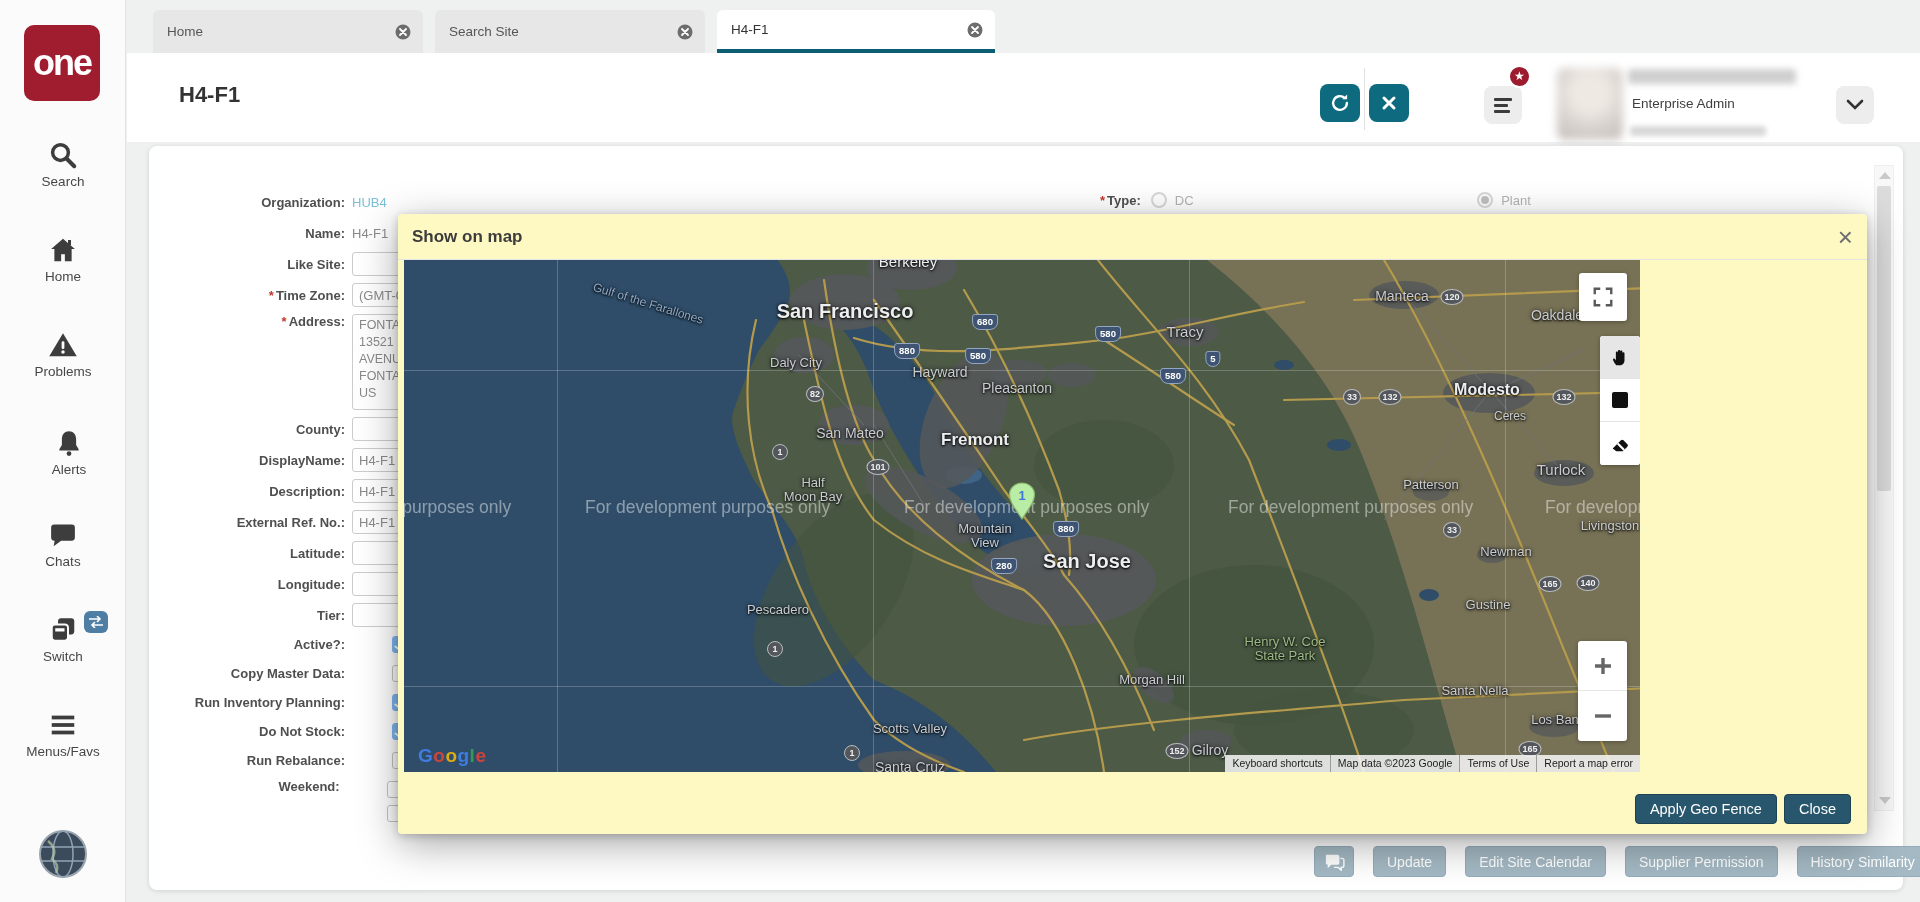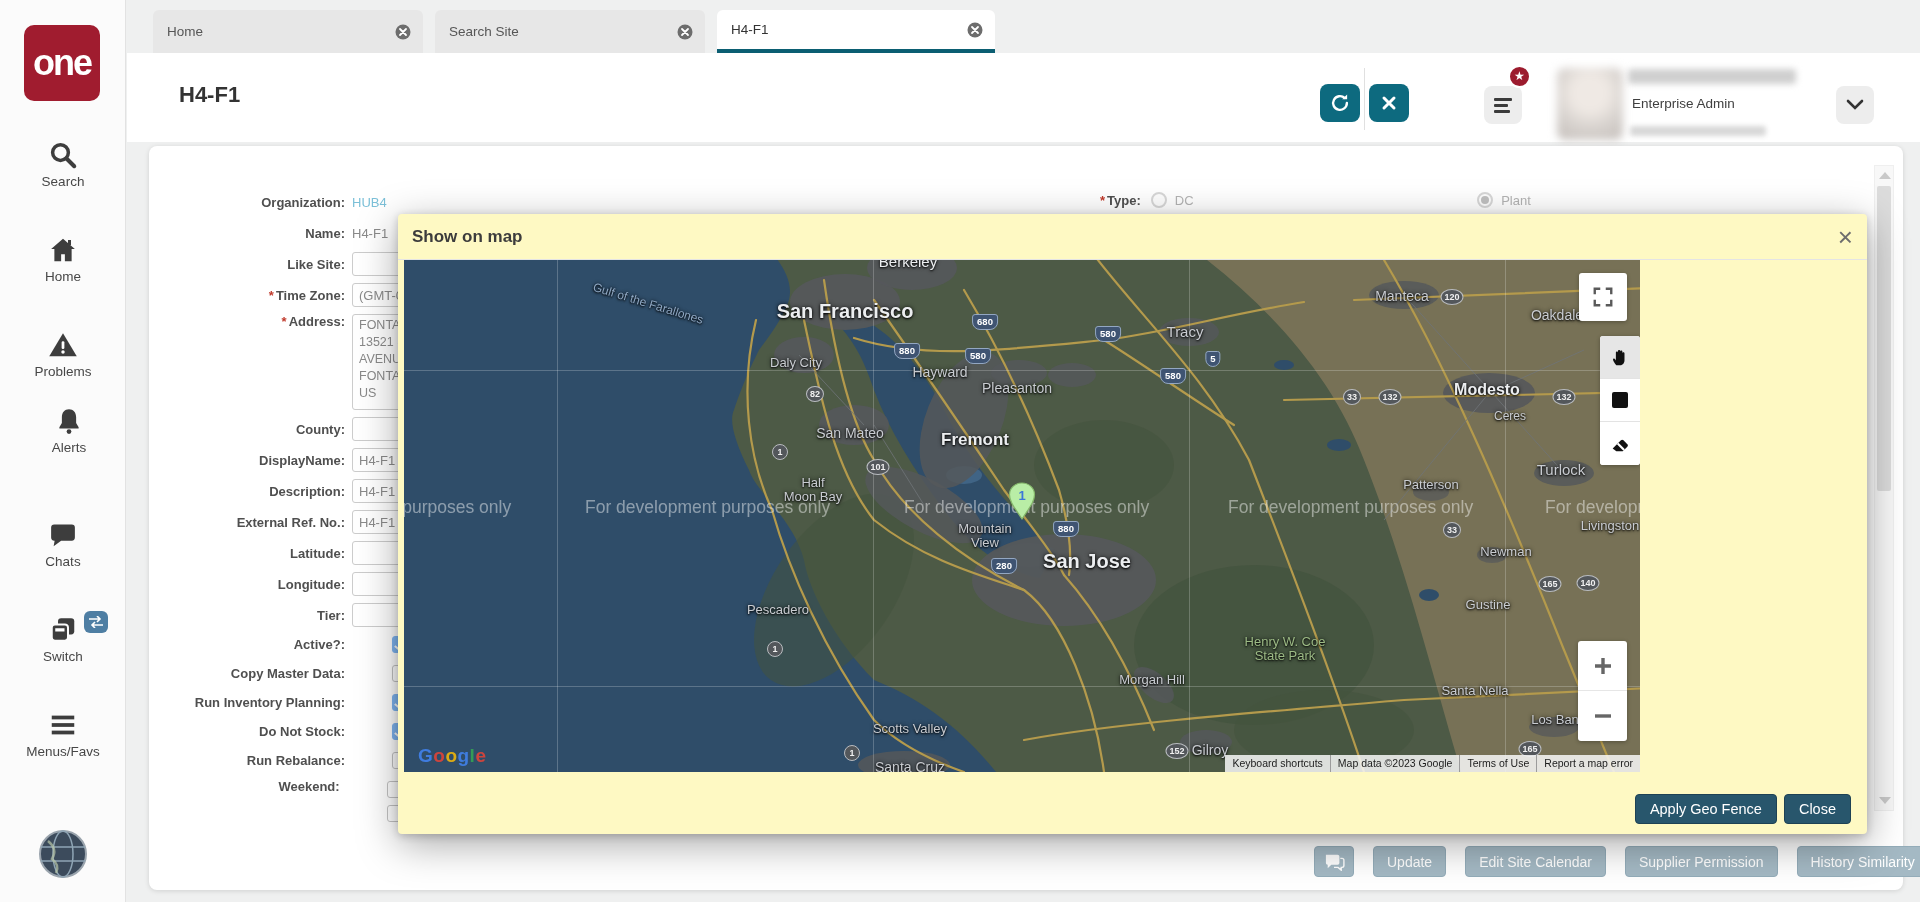--- a/index.html
+++ b/index.html
@@ -121,21 +121,21 @@
           </svg></span><span>Search</span></div>
       <div class="side-item" style="top: 227px;"><span class="ic"><svg width="30" height="30" viewBox="0 0 24 24">
             <path d="M12 3 2.5 11.2 h2.6 V21 h5.4 v-5.6 h3 V21 h5.4 v-9.8 h2.6 Z" fill="#3d3d3d"></path>
             <rect x="16" y="4" width="2.4" height="4" fill="#3d3d3d"></rect>
           </svg></span><span>Home</span></div>
       <div class="side-item" style="top: 322px;"><span class="ic"><svg width="30" height="30" viewBox="0 0 24 24">
             <path d="M12 2.6 23 21 H1 Z" fill="#3d3d3d"></path>
             <rect x="10.9" y="9" width="2.2" height="6.2" rx="1" fill="#fff"></rect>
             <circle cx="12" cy="17.6" r="1.4" fill="#fff"></circle>
           </svg></span><span>Problems</span></div>
-      <div class="side-item" style="top: 398px; padding-left: 12px;"><span class="ic"><svg width="30" height="30" viewBox="0 0 24 24">
+      <div class="side-item" style="top: 420px; padding-left: 12px;"><span class="ic"><svg width="30" height="30" viewBox="0 0 24 24">
             <path d="M12 2.6 c-3.5 0-5.7 2.6-5.7 6.2 v4.8 L4.3 17 v.9 h15.4 V17 l-2-3.4 V8.8 c0-3.6-2.2-6.2-5.7-6.2 z" fill="#3d3d3d"></path>
             <circle cx="12" cy="20.4" r="1.9" fill="#3d3d3d"></circle>
           </svg></span><span>Alerts</span></div>
       <div class="side-item" style="top: 512px;"><span class="ic"><svg width="30" height="30" viewBox="0 0 24 24">
             <path d="M5 3.5 h14 a2.5 2.5 0 0 1 2.5 2.5 v8 a2.5 2.5 0 0 1-2.5 2.5 H10.5 L4.5 21 l.8-4.5 H5 a2.5 2.5 0 0 1-2.5-2.5 v-8 A2.5 2.5 0 0 1 5 3.5 z" fill="#3d3d3d"></path>
           </svg></span><span>Chats</span></div>
       <div class="side-item" style="top: 607px;"><span class="ic"><svg width="30" height="30" viewBox="0 0 24 24">
             <rect x="8" y="2.5" width="13" height="13" rx="2.5" fill="#3d3d3d"></rect>
             <rect x="3" y="7.5" width="13" height="13" rx="2.5" fill="#3d3d3d" stroke="#fbfbfb" stroke-width="1.6"></rect>
             <rect x="5.8" y="10.6" width="7.4" height="2.6" fill="#fff"></rect>

